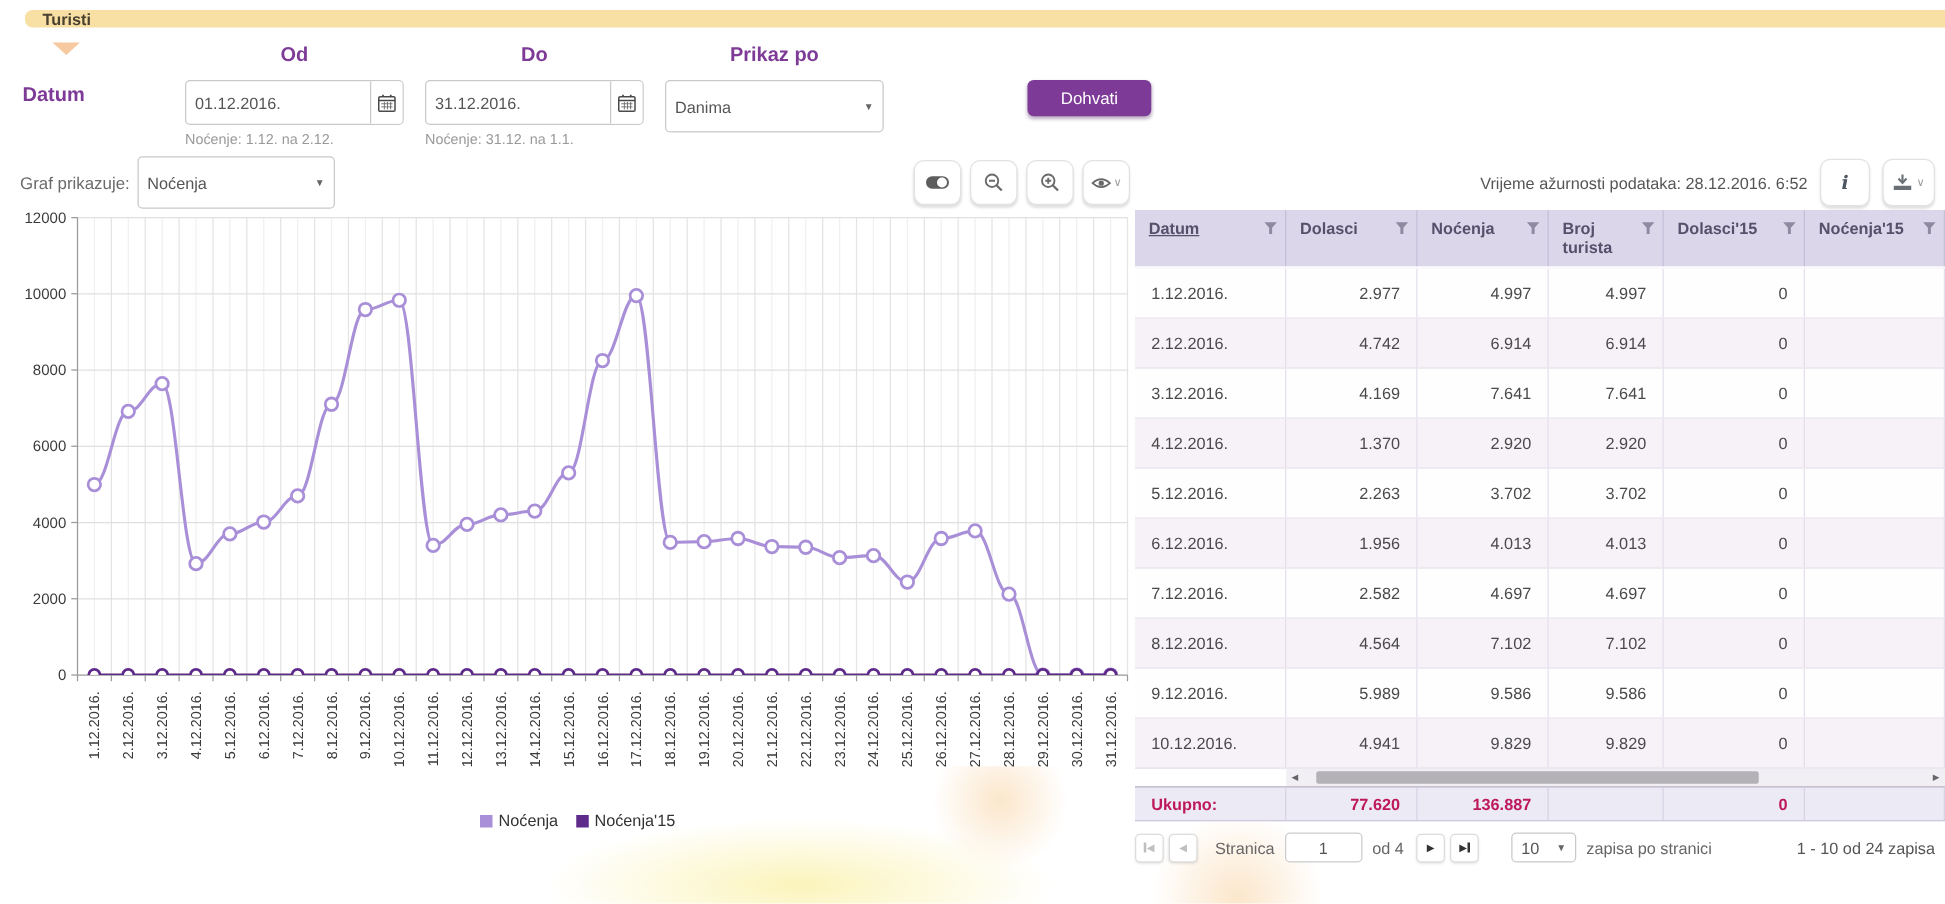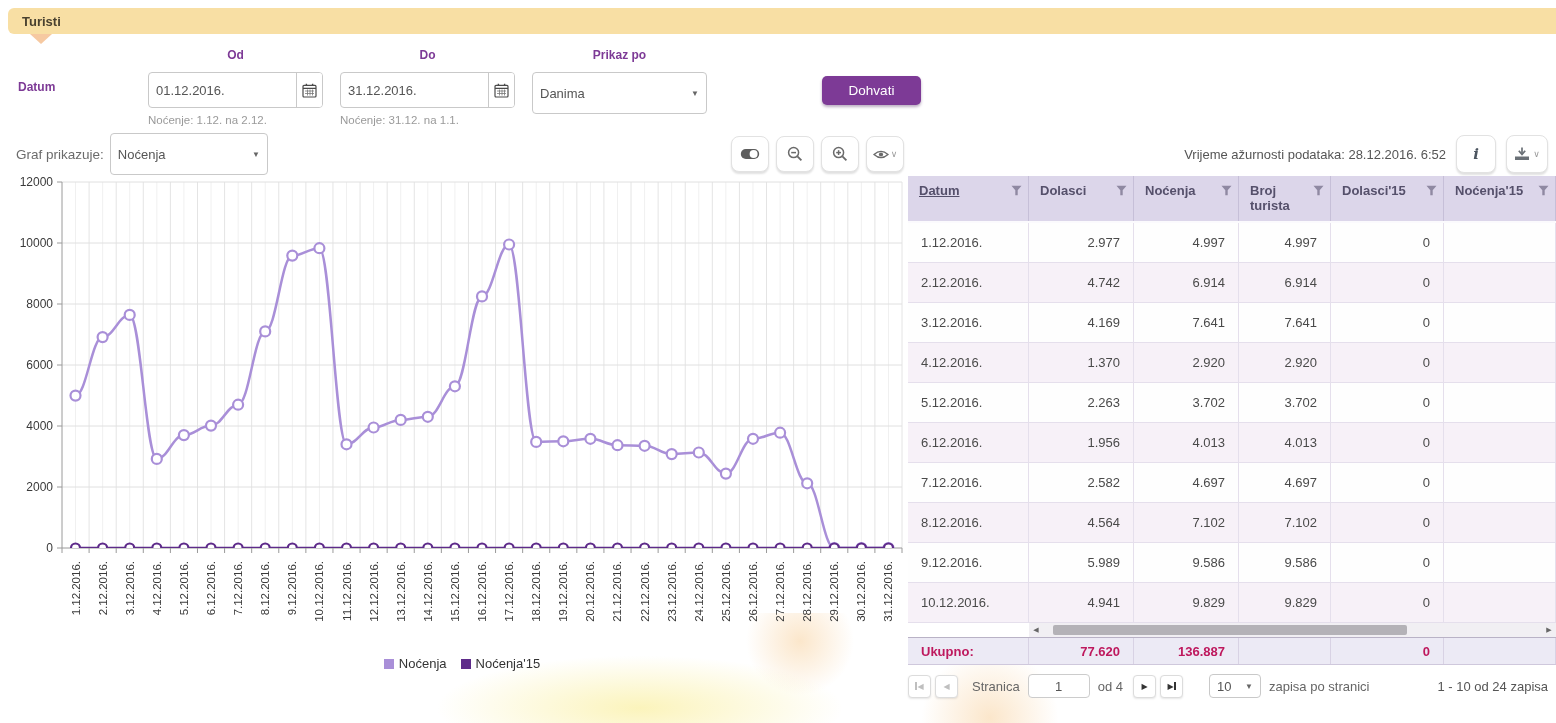--- a/index.html
+++ b/index.html
@@ -9,30 +9,30 @@
   
   .decor { position:absolute; left:0; bottom:0; width:1556px; height:110px; z-index:0;
     background:
       radial-gradient(ellipse 290px 75px at 640px 95px, rgba(250,240,165,.75), rgba(250,240,165,0) 70%),
       radial-gradient(circle 75px at 800px 28px,  rgba(248,210,160,.55), rgba(248,210,160,0) 72%),
       radial-gradient(circle 95px at 990px 105px, rgba(248,210,160,.55), rgba(248,210,160,0) 72%);
   }
   .content { position:relative; z-index:1; }
 
   
-  .tab-bar { margin:8px 0 0 8px; height:26px; background:#f8dfa4; border-radius:6px 0 0 6px;
+  .tab-bar { margin:8px 0 0 20px; height:14px; background:#f8dfa4; border-radius:6px 0 0 6px;
     display:flex; align-items:center; padding-left:14px; position:relative; }
   .tab-title { font-weight:bold; font-size:13px; color:#49412f; }
   .tab-arrow { position:absolute; left:22px; top:26px; width:0; height:0;
     border-left:11px solid transparent; border-right:11px solid transparent;
     border-top:10px solid #f6c9a1; }
 
   
   .filters { display:flex; margin:14px 0 0 18px; }
-  .accent-label { color:#7d3a96; font-weight:bold; font-size:12px; }
+  .accent-label { color:#7d3a96; font-weight:bold; font-size:16px; }
   .f-datum { width:130px; padding-top:32px; }
   .f-col { width:175px; margin-right:17px; }
   .f-col .col-head { text-align:center; margin-bottom:10px; }
   .inp-wrap { display:flex; height:36px; border:1px solid #c9c9c9; border-radius:4px; background:#fff; overflow:hidden; }
   .inp-wrap input { flex:1; border:0; outline:none; padding:0 7px; font-size:13px; color:#555;
     font-family:"Liberation Sans", sans-serif; min-width:0; background:transparent; }
   .cal-btn { width:26px; border-left:1px solid #c9c9c9; display:flex; align-items:center; justify-content:center;
     background:#fff; cursor:pointer; }
   .hint { font-size:11.5px; color:#9a9a9a; margin-top:6px; }
   .select { display:flex; align-items:center; height:42px; border:1px solid #c9c9c9; border-radius:4px;

